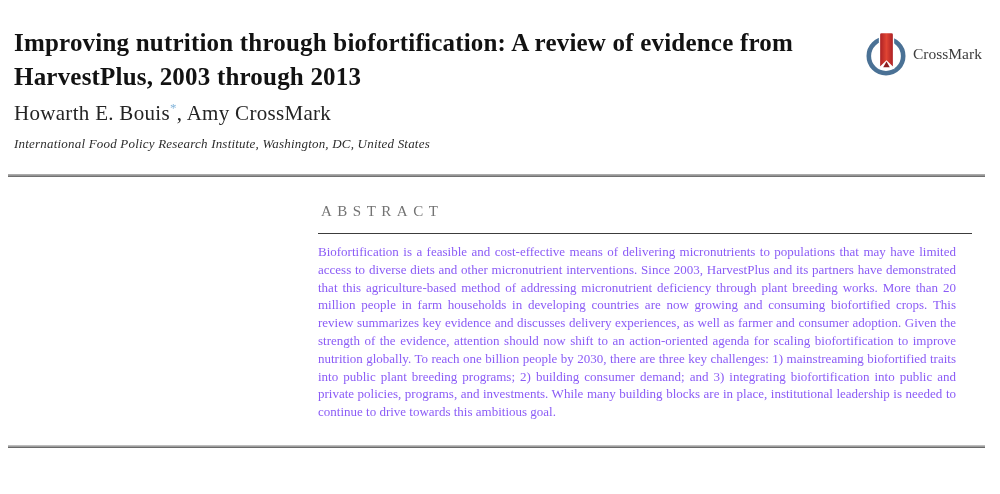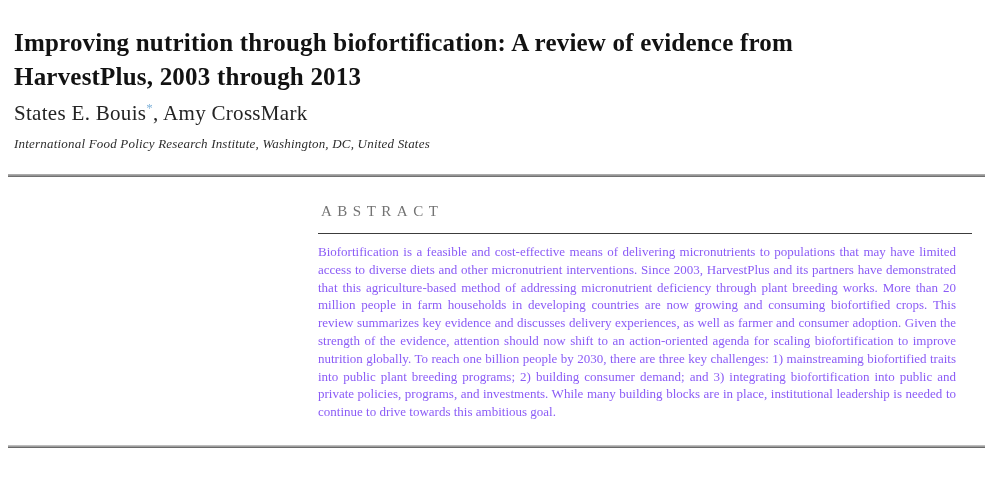--- a/index.html
+++ b/index.html
@@ -68,22 +68,37 @@
     text-align:justify;color:#8b5cf6;
   }
 </style>
 </head>
 <body>
 
 <div class="page">
 
   <h1 class="title"><span>Improving nutrition through biofortification: A review of evidence from</span><br><span>HarvestPlus, 2003 through 2013</span></h1>
 
+  <div class="crossmark">
+    <svg viewBox="0 0 42 46" aria-hidden="true">
+      <defs>
+        <linearGradient id="rib" x1="0" y1="0" x2="1" y2="0">
+          <stop offset="0" stop-color="#a81e23"></stop>
+          <stop offset="0.5" stop-color="#e04433"></stop>
+          <stop offset="1" stop-color="#a81e23"></stop>
+        </linearGradient>
+      </defs>
+      <circle cx="20" cy="25" r="17.2" fill="#ffffff" stroke="#4a7195" stroke-width="4.6"></circle>
+      <path d="M13.5 3.5 Q13.5 1.5 15.5 1.5 L25.5 1.5 Q27.5 1.5 27.5 3.5 L27.5 37 L20.5 30.2 L13.5 37 Z" fill="url(#rib)" stroke="#ffffff" stroke-width="1.3"></path>
+      <path d="M17.2 36.2 L20.5 30.6 L23.8 36.2 Z" fill="#8c1d20"></path>
+    </svg>
+    <span class="crossmark-label">CrossMark</span>
+  </div>
 
-  <div class="authors"><span>States E. Bouis</span><sup>*</sup><span>, </span><span>Amy CrossMark</span></div>
+  <div class="authors"><span>Howarth E. Bouis</span><sup>*</sup><span>, </span><span>Amy CrossMark</span></div>
 
   <div class="affiliation">International Food Policy Research Institute, Washington, DC, United States</div>
 
   <div class="rule rule-top"></div>
 
   <div class="abstract">
     <h2>ABSTRACT</h2>
     <div class="abs-rule"></div>
     <p>Biofortification is a feasible and cost-effective means of delivering micronutrients to populations that may have limited access to diverse diets and other micronutrient interventions. Since 2003, HarvestPlus and its partners have demonstrated that this agriculture-based method of addressing micronutrient deficiency through plant breeding works. More than 20 million people in farm households in developing countries are now growing and consuming biofortified crops. This review summarizes key evidence and discusses delivery experiences, as well as farmer and consumer adoption. Given the strength of the evidence, attention should now shift to an action-oriented agenda for scaling biofortification to improve nutrition globally. To reach one billion people by 2030, there are three key challenges: 1) mainstreaming biofortified traits into public plant breeding programs; 2) building consumer demand; and 3) integrating biofortification into public and private policies, programs, and investments. While many building blocks are in place, institutional leadership is needed to continue to drive towards this ambitious goal.</p>
   </div>

